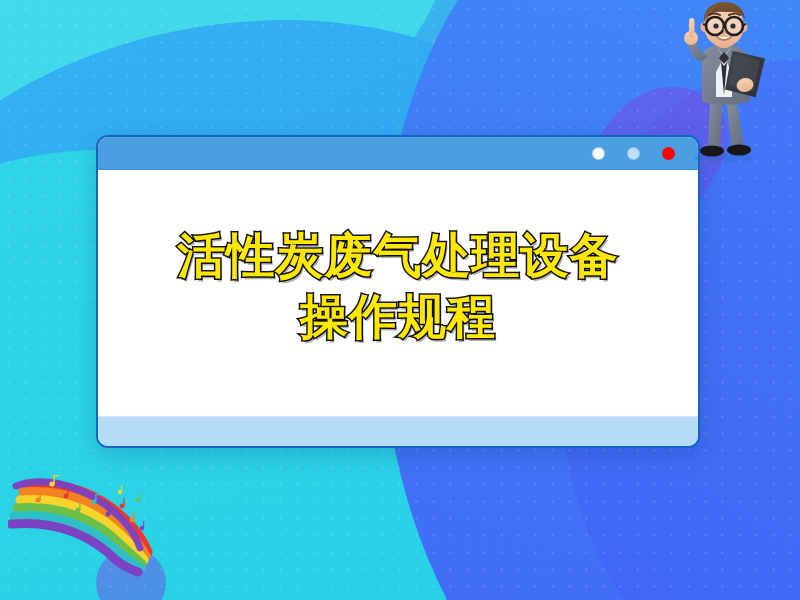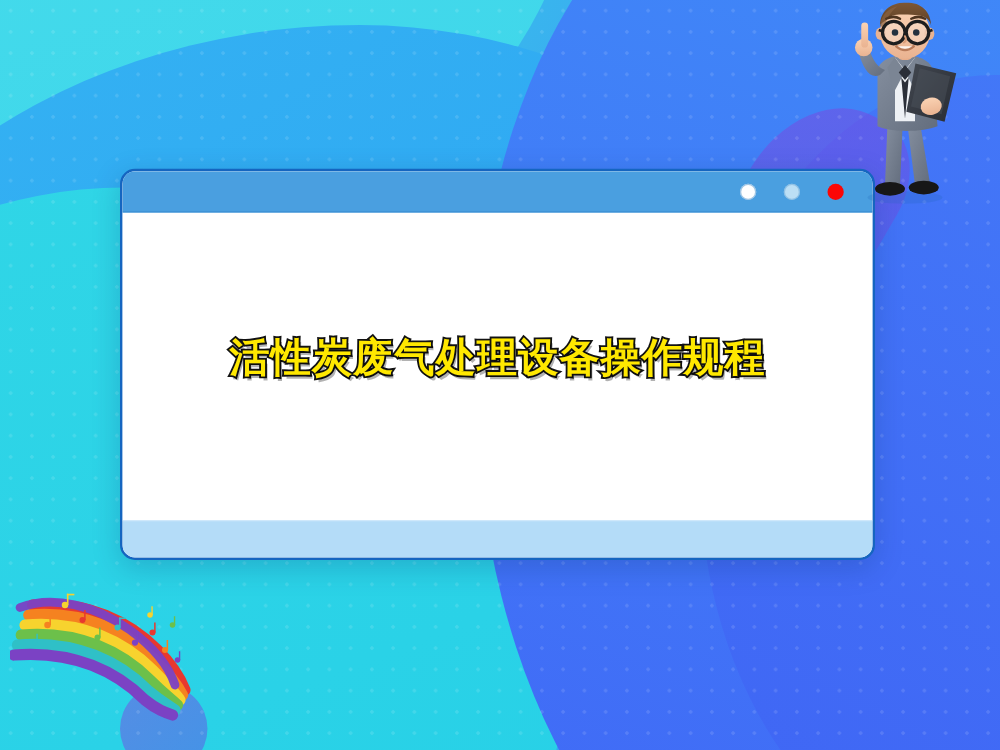--- a/index.html
+++ b/index.html
@@ -91,21 +91,21 @@
   #dot-close    { background:#fb0606; }
 
   #content {
     height:246px; width:100%; background:#ffffff;
     display:flex; align-items:center; justify-content:center;
     padding:0 26px;
   }
   #slide-title {
     font-family:"DejaVu Sans", sans-serif;
     font-weight:bold;
-    font-size:32px;
+    font-size:48px;
     line-height:1.28;
     letter-spacing:1px;
     text-align:center;
     color:#ffe800;
     -webkit-text-stroke:3px #121212;
     paint-order:stroke fill;
     text-shadow:2px 3px 0 rgba(0,0,0,.30);
     max-width:480px;
     margin-top:-14px;
   }

